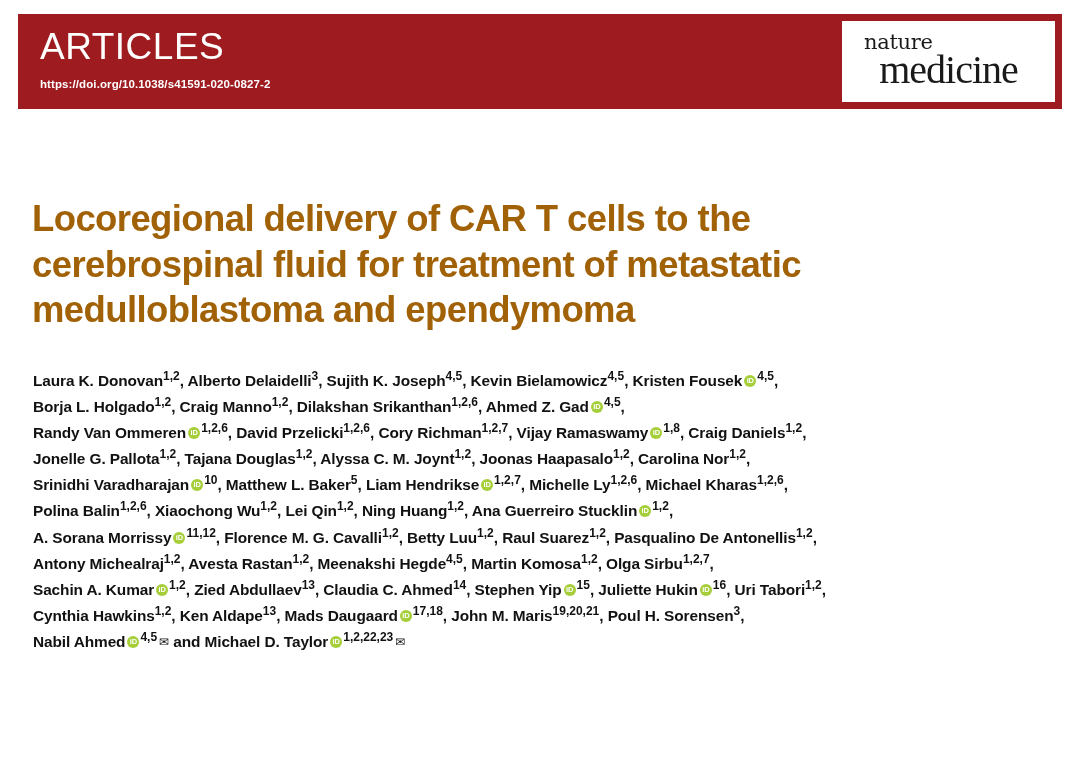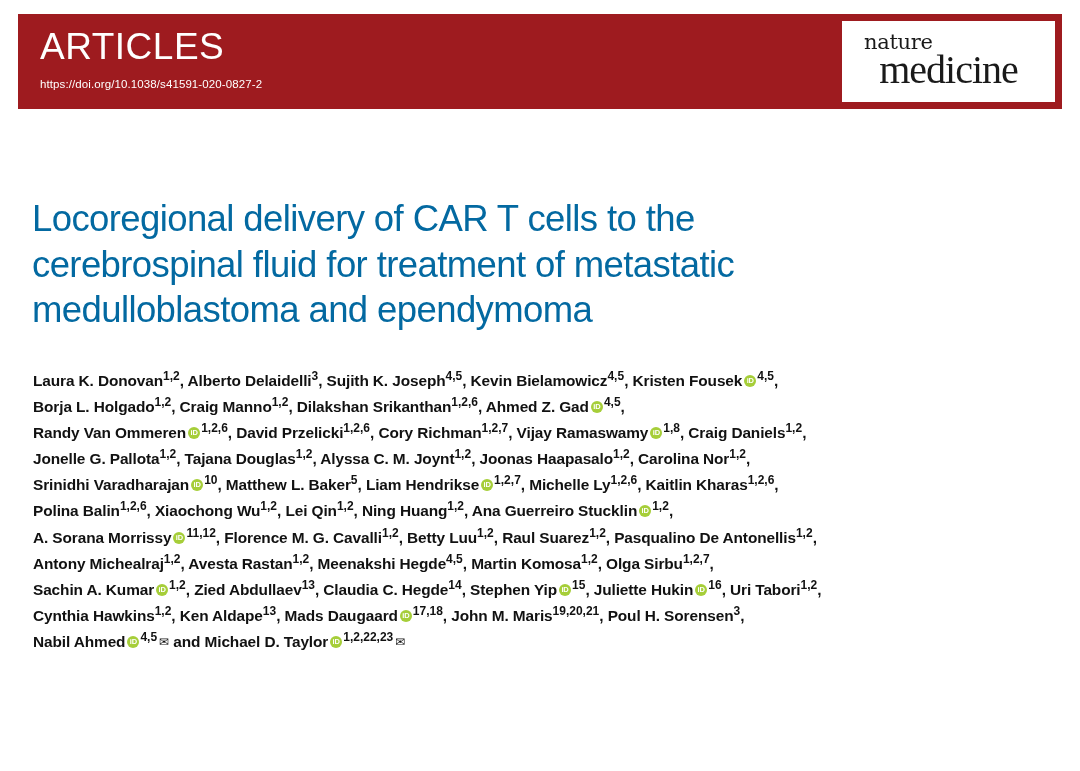--- a/index.html
+++ b/index.html
@@ -37,21 +37,21 @@
     color: #ffffff;
     font-size: 37px;
     letter-spacing: 0.5px;
     font-weight: 400;
     line-height: 1.05;
   }
   .doi-line {
     color: #ffffff;
     font-size: 11.5px;
     margin-top: 11px;
-    font-weight: 400;
+    font-weight: 700;
     letter-spacing: 0.1px;
   }
   .journal-logo {
     width: 213px;
     margin: 7px 7px 7px 0;
     background: #ffffff;
     display: flex;
     flex-direction: column;
     align-items: center;
     justify-content: center;
@@ -74,24 +74,24 @@
     margin-top: -2px;
   }
 
   
   .title {
     position: absolute;
     left: 32px;
     top: 172px;
     width: 1000px;
     font-size: 36.5px;
-    font-weight: 400;
+    font-weight: 700;
     line-height: 1.24;
     letter-spacing: -0.6px;
-    color: #0369a1;
+    color: #a16207;
   }
 
   
   .authors {
     position: absolute;
     left: 33px;
     top: 368px;
     width: 1020px;
     font-size: 15.4px;
     font-weight: 700;
@@ -159,20 +159,20 @@
   <span>Locoregional delivery of CAR T cells to the</span><br>
   <span>cerebrospinal fluid for treatment of metastatic</span><br>
   <span>medulloblastoma and ependymoma</span>
 </h1>
 
 <div class="authors" id="author-list">
     <div class="line"><span>Laura K. Donovan</span><sup>1,2</sup>, <span>Alberto Delaidelli</span><sup>3</sup>, <span>Sujith K. Joseph</span><sup>4,5</sup>, <span>Kevin Bielamowicz</span><sup>4,5</sup>, <span>Kristen Fousek</span><span class="orcid"></span><sup>4,5</sup>,</div>
     <div class="line"><span>Borja L. Holgado</span><sup>1,2</sup>, <span>Craig Manno</span><sup>1,2</sup>, <span>Dilakshan Srikanthan</span><sup>1,2,6</sup>, <span>Ahmed Z. Gad</span><span class="orcid"></span><sup>4,5</sup>,</div>
     <div class="line"><span>Randy Van Ommeren</span><span class="orcid"></span><sup>1,2,6</sup>, <span>David Przelicki</span><sup>1,2,6</sup>, <span>Cory Richman</span><sup>1,2,7</sup>, <span>Vijay Ramaswamy</span><span class="orcid"></span><sup>1,8</sup>, <span>Craig Daniels</span><sup>1,2</sup>,</div>
     <div class="line"><span>Jonelle G. Pallota</span><sup>1,2</sup>, <span>Tajana Douglas</span><sup>1,2</sup>, <span>Alyssa C. M. Joynt</span><sup>1,2</sup>, <span>Joonas Haapasalo</span><sup>1,2</sup>, <span>Carolina Nor</span><sup>1,2</sup>,</div>
-    <div class="line"><span>Srinidhi Varadharajan</span><span class="orcid"></span><sup>10</sup>, <span>Matthew L. Baker</span><sup>5</sup>, <span>Liam Hendrikse</span><span class="orcid"></span><sup>1,2,7</sup>, <span>Michelle Ly</span><sup>1,2,6</sup>, <span>Kaitlin Kharas</span><sup>1,2,6</sup>,</div>
+    <div class="line"><span>Srinidhi Varadharajan</span><span class="orcid"></span><sup>10</sup>, <span>Matthew L. Baker</span><sup>5</sup>, <span>Liam Hendrikse</span><span class="orcid"></span><sup>1,2,7</sup>, <span>Michelle Ly</span><sup>1,2,6</sup>, <span>Michael Kharas</span><sup>1,2,6</sup>,</div>
     <div class="line"><span>Polina Balin</span><sup>1,2,6</sup>, <span>Xiaochong Wu</span><sup>1,2</sup>, <span>Lei Qin</span><sup>1,2</sup>, <span>Ning Huang</span><sup>1,2</sup>, <span>Ana Guerreiro Stucklin</span><span class="orcid"></span><sup>1,2</sup>,</div>
     <div class="line"><span>A. Sorana Morrissy</span><span class="orcid"></span><sup>11,12</sup>, <span>Florence M. G. Cavalli</span><sup>1,2</sup>, <span>Betty Luu</span><sup>1,2</sup>, <span>Raul Suarez</span><sup>1,2</sup>, <span>Pasqualino De Antonellis</span><sup>1,2</sup>,</div>
     <div class="line"><span>Antony Michealraj</span><sup>1,2</sup>, <span>Avesta Rastan</span><sup>1,2</sup>, <span>Meenakshi Hegde</span><sup>4,5</sup>, <span>Martin Komosa</span><sup>1,2</sup>, <span>Olga Sirbu</span><sup>1,2,7</sup>,</div>
-    <div class="line"><span>Sachin A. Kumar</span><span class="orcid"></span><sup>1,2</sup>, <span>Zied Abdullaev</span><sup>13</sup>, <span>Claudia C. Hegde</span><sup>14</sup>, <span>Stephen Yip</span><span class="orcid"></span><sup>15</sup>, <span>Juliette Hukin</span><span class="orcid"></span><sup>16</sup>, <span>Uri Tabori</span><sup>1,2</sup>,</div>
+    <div class="line"><span>Sachin A. Kumar</span><span class="orcid"></span><sup>1,2</sup>, <span>Zied Abdullaev</span><sup>13</sup>, <span>Claudia C. Ahmed</span><sup>14</sup>, <span>Stephen Yip</span><span class="orcid"></span><sup>15</sup>, <span>Juliette Hukin</span><span class="orcid"></span><sup>16</sup>, <span>Uri Tabori</span><sup>1,2</sup>,</div>
     <div class="line"><span>Cynthia Hawkins</span><sup>1,2</sup>, <span>Ken Aldape</span><sup>13</sup>, <span>Mads Daugaard</span><span class="orcid"></span><sup>17,18</sup>, <span>John M. Maris</span><sup>19,20,21</sup>, <span>Poul H. Sorensen</span><sup>3</sup>,</div>
     <div class="line"><span>Nabil Ahmed</span><span class="orcid"></span><sup>4,5</sup><span class="envelope">✉</span> and <span>Michael D. Taylor</span><span class="orcid"></span><sup>1,2,22,23</sup><span class="envelope">✉</span></div>
   </div>
 
 </body></html>

